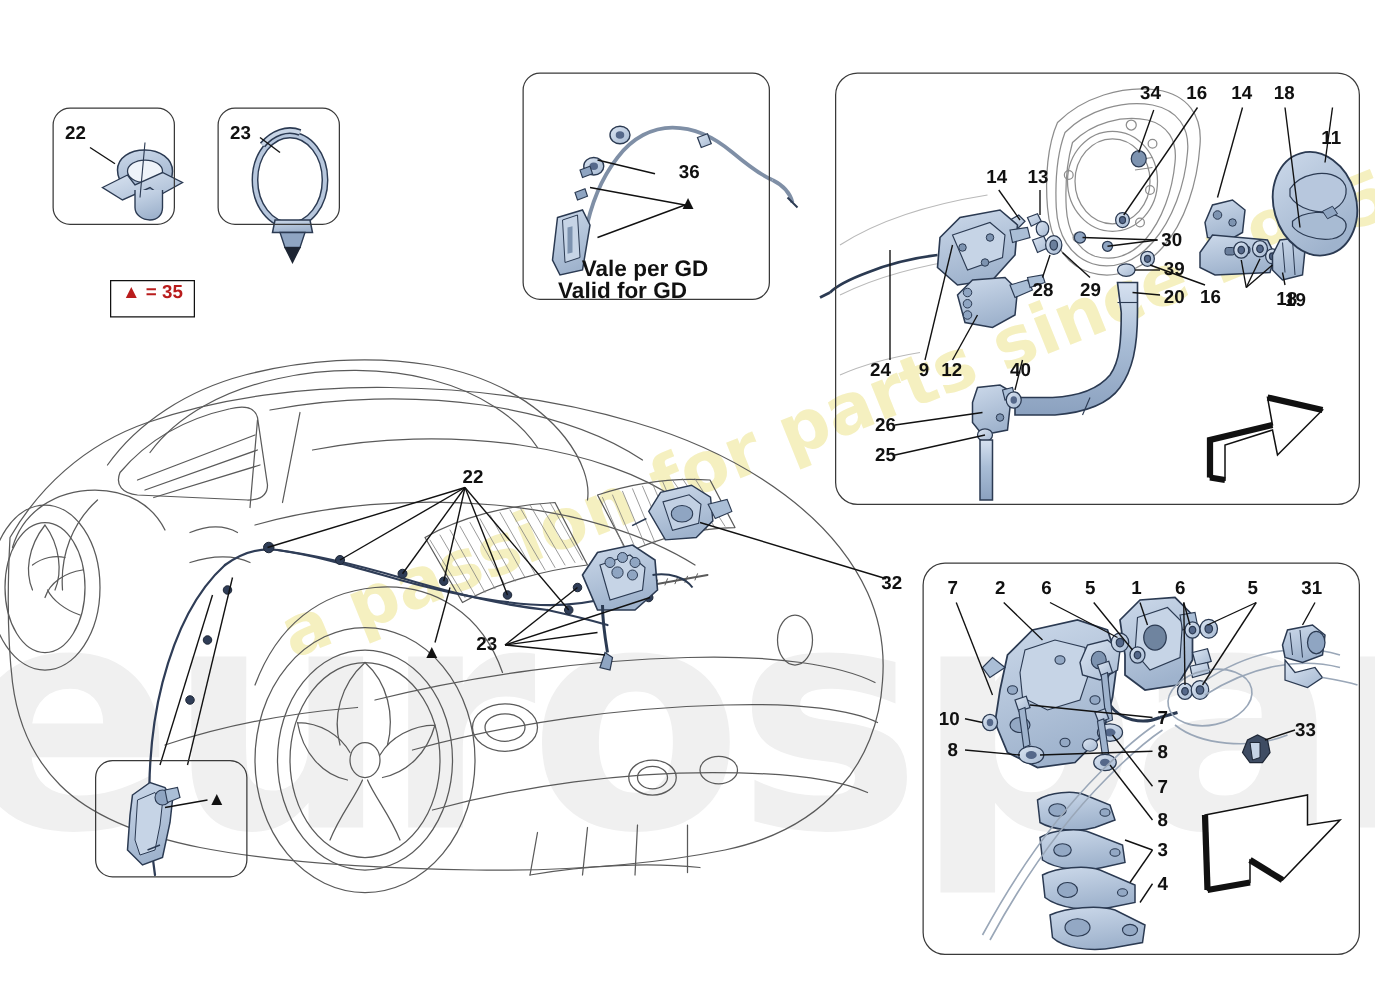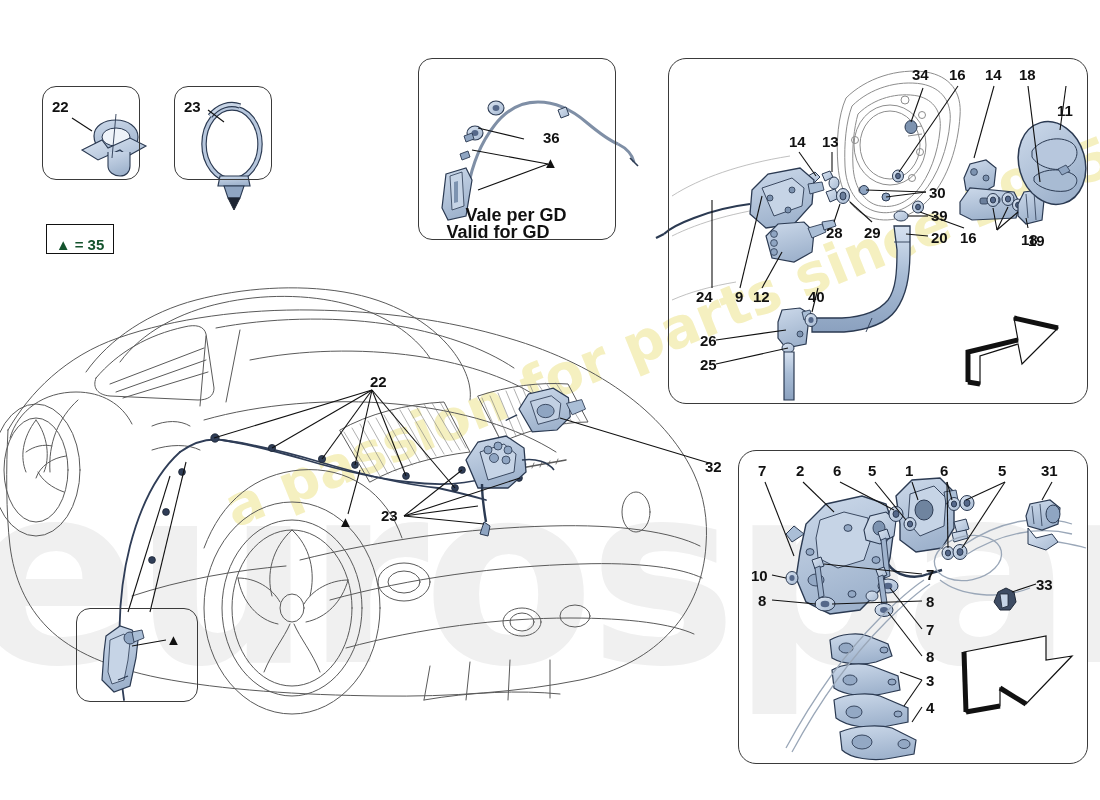--- a/index.html
+++ b/index.html
@@ -4,22 +4,22 @@
 <style>
   html,body{margin:0;padding:0;background:#ffffff;}
   body{width:1100px;height:800px;position:relative;overflow:hidden;
        font-family:"Liberation Sans",sans-serif;}
   #stage{position:absolute;inset:0;width:1100px;height:800px;}
   .lbl{position:absolute;font-weight:bold;font-size:15px;color:#111;
        letter-spacing:0px;white-space:nowrap;}
   .panel{position:absolute;border:1.6px solid #3a3a3a;border-radius:18px;background:transparent;}
   .insetbox{position:absolute;border:1.4px solid #3a3a3a;border-radius:14px;background:transparent;}
   .legendbox{position:absolute;border:1.6px solid #111;background:#fff;
-             display:flex;align-items:flex-end;justify-content:center;gap:4px;
-             font-weight:bold;font-size:15px;color:#14532d;}
+             display:flex;align-items:flex-start;justify-content:center;gap:4px;
+             font-weight:bold;font-size:15px;color:#b91c1c;margin-left:42px;}
   .capt{position:absolute;font-weight:bold;font-size:18px;color:#111;text-align:center;white-space:nowrap;}
   svg{position:absolute;left:0;top:0;width:1100px;height:800px;overflow:visible;}
   .wm-grey{position:absolute;font-family:"DejaVu Sans",sans-serif;font-weight:bold;
            color:#f0f0f0;white-space:nowrap;pointer-events:none;}
   .wm-yellow{position:absolute;font-family:"DejaVu Sans",sans-serif;font-weight:bold;
              color:#f5f0c0;white-space:nowrap;pointer-events:none;}
   .tri{font-size:15px;line-height:1;}
 </style>
 </head>
 <body>

